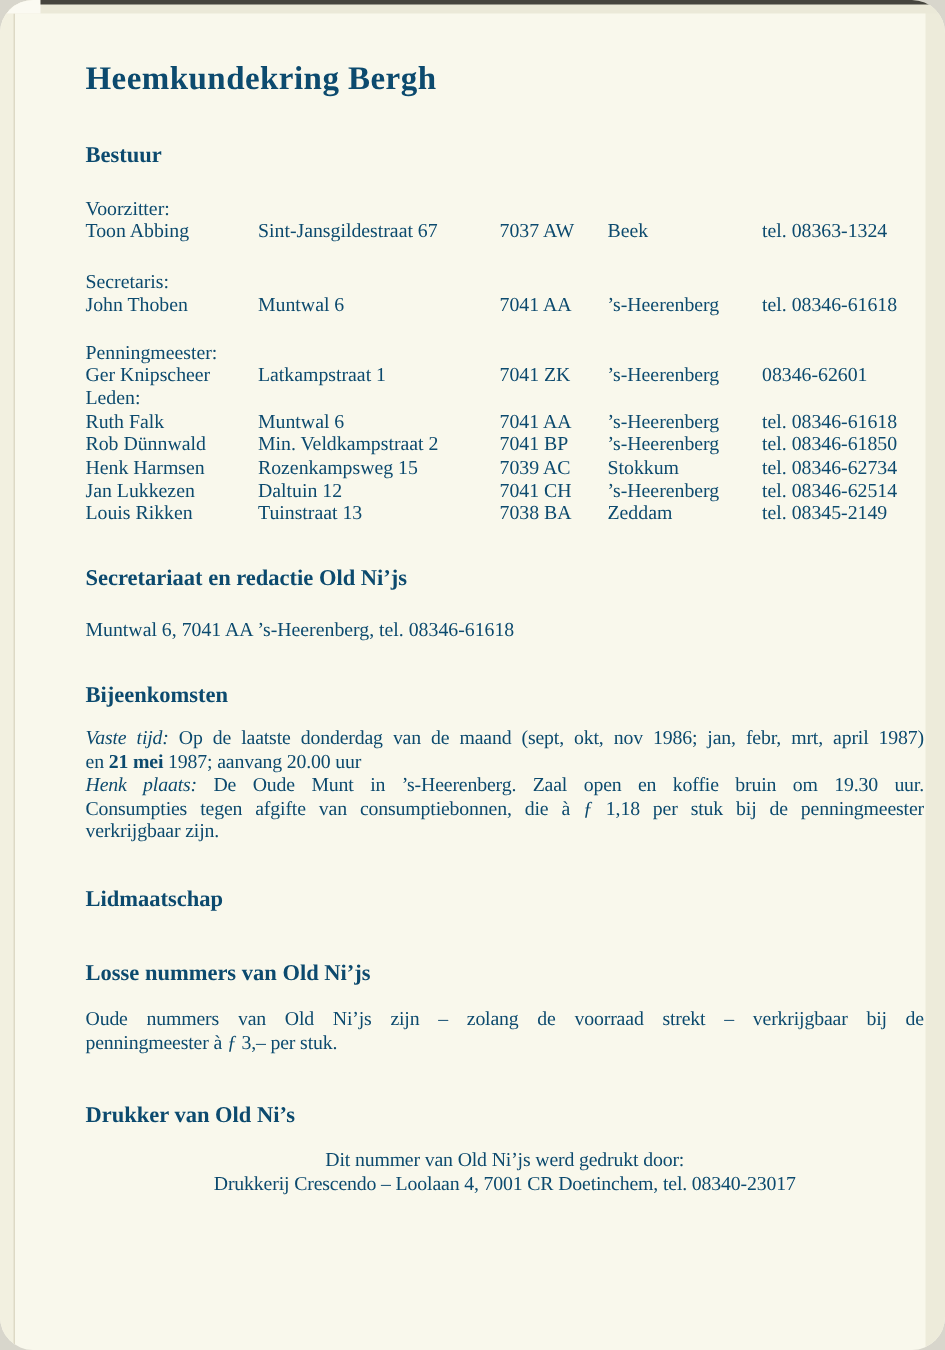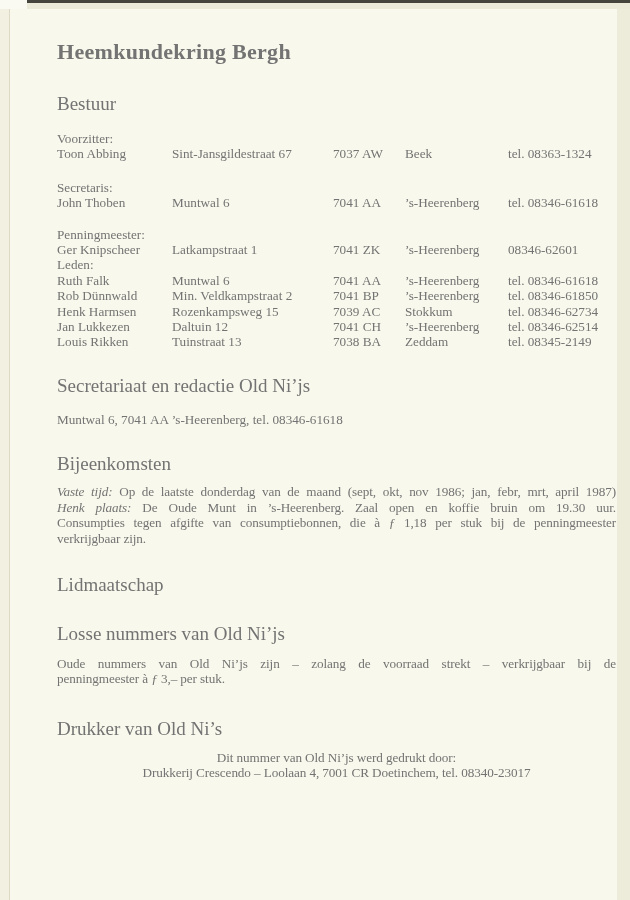--- a/index.html
+++ b/index.html
@@ -1,27 +1,27 @@
 <!DOCTYPE html>
 <html><head>
 <meta charset="utf-8">
 <style>
   html,body{margin:0;padding:0;background:#d8d6cc;}
   .page{position:relative;width:630px;height:900px;background:#f9f8ec;
-        font-family:"Liberation Serif", serif;color:#737373;overflow:hidden;}
+        font-family:"Liberation Serif", serif;color:#0c4a6e;overflow:hidden;border-radius:22px;}
   
   .strip-top{position:absolute;top:0;left:0;width:100%;height:9px;background:#ebe9d8;}
   .corner-white{position:absolute;top:0;left:0;width:27px;height:9px;background:#fbfaf2;}
   .bar-dark{position:absolute;top:0;left:27px;right:0;height:3px;background:#45443d;}
   .edge-right{position:absolute;top:0;right:0;width:13px;height:900px;background:#edebda;}
   .edge-left{position:absolute;top:0;left:0;width:9px;height:900px;background:#f2f0e0;
              border-right:1px solid #ddd9c5;}
   .content{position:relative;padding:0 14px 0 57px;font-size:13.2px;line-height:15.4px;}
   h1{font-size:22px;line-height:28px;margin:38px 0 0;font-weight:bold;letter-spacing:.3px;}
-  h2{font-size:19px;line-height:16px;margin:0;font-weight:normal;}
+  h2{font-size:15px;line-height:16px;margin:0;font-weight:bold;}
   .h-bestuur{margin-top:30px;}
   .g1{margin-top:19px;} .g2{margin-top:18px;} .g3{margin-top:16px;} .g4{margin-top:0;}
   .mrow{display:grid;grid-template-columns:115px 161px 72px 103px 1fr;}
   .mrow span{display:block;}
   .h-secr{margin-top:28px;}
   .addr-line{margin-top:18px;}
   .h-bij{margin-top:29px;}
   .para{margin:12px 0 0;}
   .para-lid{margin-top:14px;} .para-losse{margin-top:14px;} .para-druk{margin-top:13px;text-align:center;}
   .h-lid{margin-top:31px;} .h-losse{margin-top:33px;} .h-druk{margin-top:34px;}
@@ -123,20 +123,21 @@
         <span>tel. 08345-2149</span>
       </div>
     </div>
 
     <h2 class="h-secr">Secretariaat en redactie Old Ni’js</h2>
     <div class="addr-line">Muntwal 6, 7041 AA ’s-Heerenberg, tel. 08346-61618</div>
 
     <h2 class="h-bij">Bijeenkomsten</h2>
     <div class="para">
       <div class="line jline"><span class="it">Vaste tijd:</span><span> Op de laatste donderdag van de maand (sept, okt, nov 1986; jan, febr, mrt, april 1987)</span></div>
+      <div class="line"><span>en </span><span class="b">21 mei</span><span> 1987; aanvang 20.00 uur</span></div>
       <div class="line jline"><span class="it">Henk plaats:</span><span> De Oude Munt in ’s-Heerenberg. Zaal open en koffie bruin om 19.30 uur.</span></div>
       <div class="line jline"><span>Consumpties tegen afgifte van consumptiebonnen, die à </span><span class="it">ƒ</span><span> 1,18 per stuk bij de penningmeester</span></div>
       <div class="line">verkrijgbaar zijn.</div>
     </div>
 
     <h2 class="h-lid">Lidmaatschap</h2>
 
     <h2 class="h-losse">Losse nummers van Old Ni’js</h2>
     <div class="para para-losse">
       <div class="line jline">Oude nummers van Old Ni’js zijn – zolang de voorraad strekt – verkrijgbaar bij de</div>

